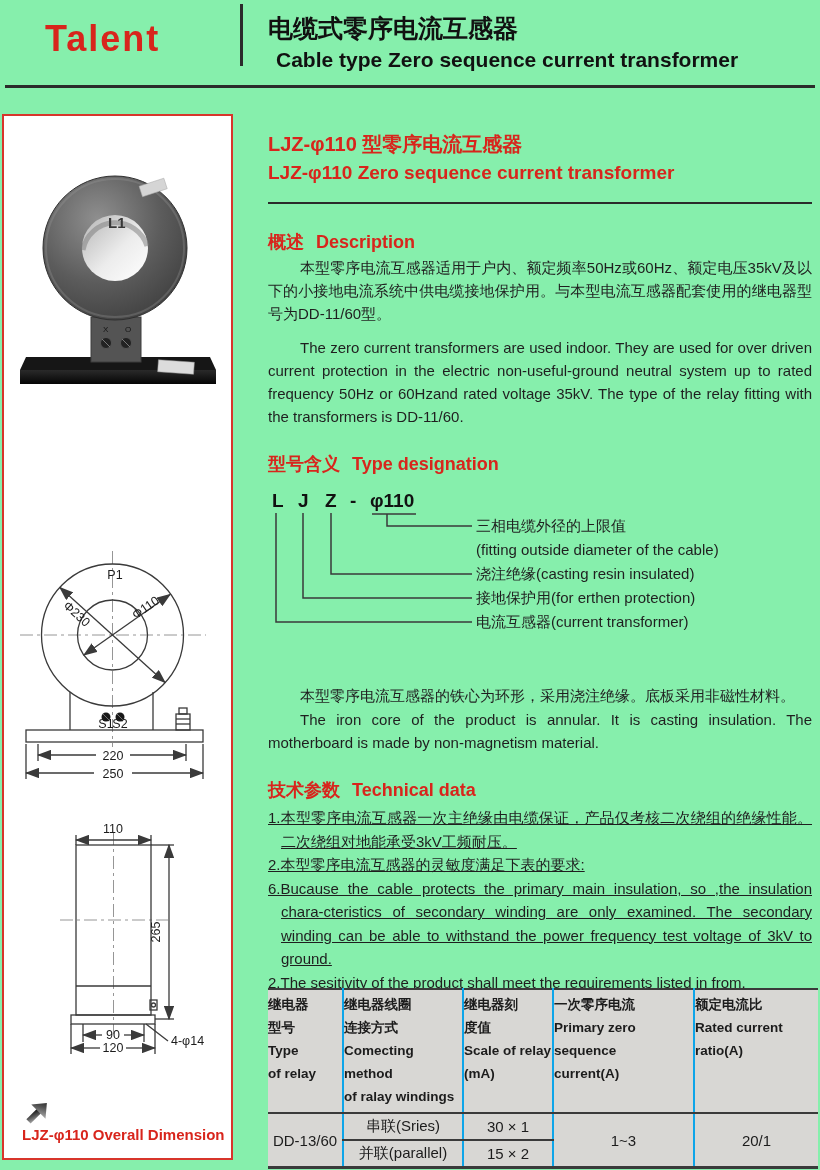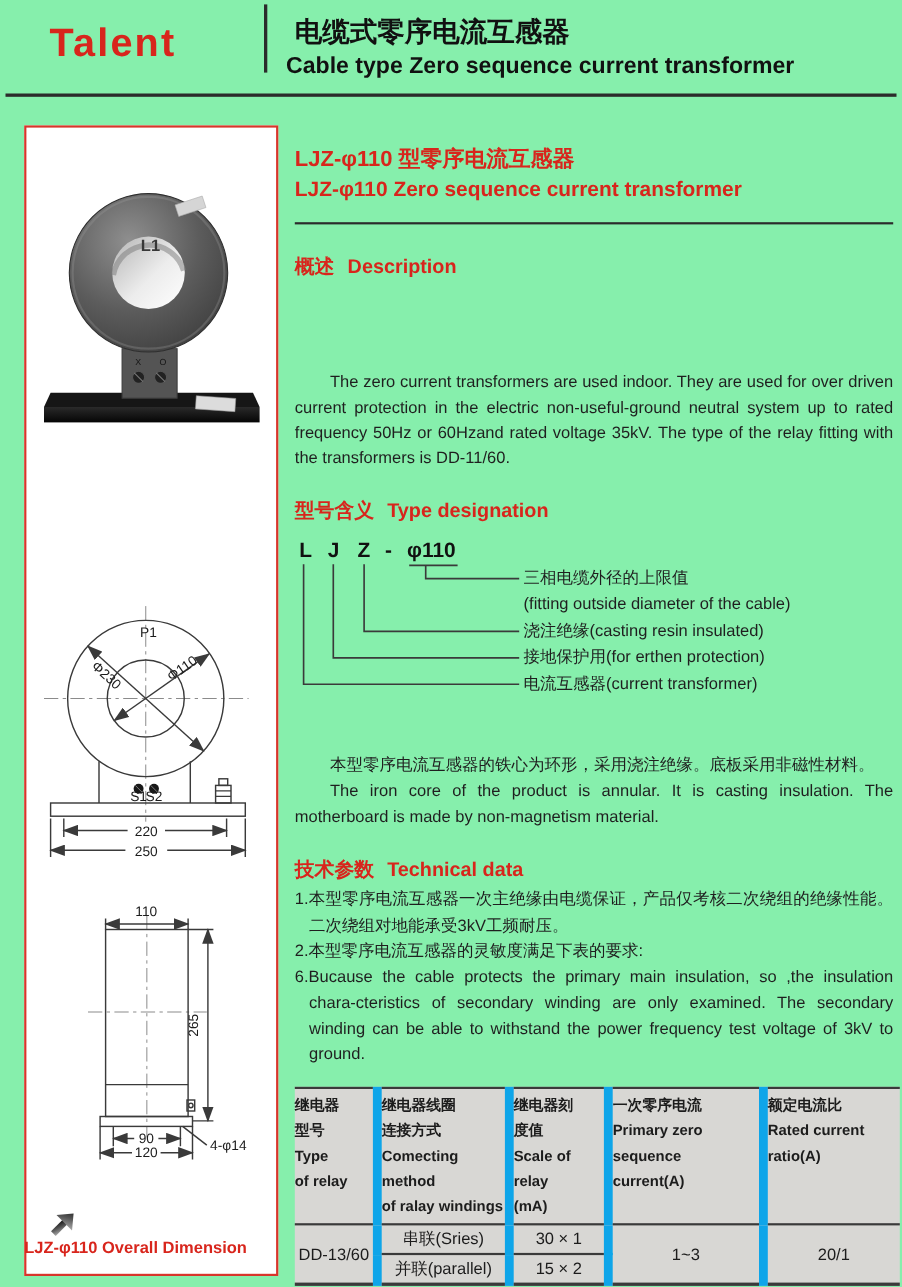--- a/index.html
+++ b/index.html
@@ -3,55 +3,55 @@
 <meta charset="utf-8">
 <style>
   html,body{margin:0;padding:0;background:#e8e8e8;}
   #page{position:relative;width:820px;height:1170px;background:#86efac;overflow:hidden;
         font-family:"Liberation Sans", sans-serif;color:#1f1f1f;}
   
   .logo{position:absolute;left:45px;top:18px;font-size:36px;font-weight:bold;
         color:#d8251c;letter-spacing:2px;}
   .hdr-divider{position:absolute;left:240px;top:4px;width:3px;height:62px;background:#2b2b2b;}
   .hdr-zh{position:absolute;left:268px;top:12px;font-size:25px;font-weight:bold;color:#111;}
-  .hdr-en{position:absolute;left:260px;top:48px;font-size:21px;font-weight:bold;color:#111;}
+  .hdr-en{position:absolute;left:276px;top:48px;font-size:21px;font-weight:bold;color:#111;}
   .hdr-rule{position:absolute;left:5px;top:85px;width:810px;height:3px;background:#2b2b2b;}
   
-  .left-frame{position:absolute;left:22px;top:114px;width:227px;height:1042px;
+  .left-frame{position:absolute;left:2px;top:114px;width:227px;height:1042px;
               border:2px solid #d8352b;background:#fff;}
   .left-frame svg{position:absolute;}
   .caption{position:absolute;left:22px;top:1126px;font-size:15px;font-weight:bold;color:#d8251c;}
   
   .right-col{position:absolute;left:268px;top:0;width:552px;height:1170px;}
   .prod-zh{position:absolute;left:0;top:131px;font-size:20px;font-weight:bold;color:#d8251c;}
   .prod-en{position:absolute;left:0;top:162px;font-size:19px;font-weight:bold;color:#d8251c;}
   .title-rule{position:absolute;left:0;top:202px;width:544px;height:2px;background:#2b2b2b;}
   .sec-head{position:absolute;left:0;font-size:18px;font-weight:bold;color:#d8251c;}
   .sec-head .en{margin-left:12px;}
   .body-text{position:absolute;left:0;width:544px;font-size:15px;line-height:23px;
              text-align:justify;}
   .para-indent{text-indent:32px;}
   .tech-block{position:absolute;left:0;top:806px;width:544px;}
   .tech-item{font-size:15px;line-height:23.5px;text-align:justify;
-             padding-left:13px;text-indent:-13px;}
+             padding-left:13px;text-indent:-13px;text-decoration:underline;}
   
   .td-diagram{position:absolute;left:0;top:490px;width:544px;height:150px;}
   .code-letter{position:absolute;top:0;font-size:19px;font-weight:bold;color:#111;}
   .td-label{position:absolute;left:208px;font-size:15px;line-height:22px;white-space:nowrap;}
   .td-lines{position:absolute;left:0;top:0;pointer-events:none;}
   
   .spec-table{position:absolute;left:0;top:988px;width:550px;border-collapse:collapse;
               table-layout:fixed;background:#d8d7d4;
               border-top:2px solid #3a3a3a;border-bottom:3px solid #3a3a3a;}
   .spec-table th{font-size:13.5px;font-weight:bold;line-height:23px;white-space:pre-line;
                  text-align:left;vertical-align:top;padding:3px 0 4px 0;
                  border-bottom:2px solid #3a3a3a;color:#1c1c1c;}
   .spec-table td{font-size:15px;text-align:center;vertical-align:middle;height:23px;
                  color:#1c1c1c;}
-  .rl{border-left:8px solid #0ea5e9;}
+  .rl{border-left:2px solid #0ea5e9;}
   .bb{border-bottom:2px solid #3a3a3a;}
   
   .draw{stroke:#3a3a3a;stroke-width:1.3;fill:none;}
   .cline{stroke:#8a8a8a;stroke-width:0.9;fill:none;stroke-dasharray:13 4 3 4;}
   .dimtxt{font-size:12.5px;fill:#1c1c1c;font-family:"Liberation Sans",sans-serif;}
 </style>
 </head>
 <body>
 
 <div id="page">
@@ -199,20 +199,21 @@
 
   <div class="right-col">
 
     <div class="prod-zh">LJZ-φ110 型零序电流互感器</div>
     <div class="prod-en">LJZ-φ110  Zero sequence current transformer</div>
     <div class="title-rule"></div>
 
     <div class="sec-head" style="top:230px;">
       <span>概述</span><span class="en">Description</span>
     </div>
+    <div class="body-text para-indent" style="top:256px;">本型零序电流互感器适用于户内、额定频率50Hz或60Hz、额定电压35kV及以下的小接地电流系统中供电缆接地保护用。与本型电流互感器配套使用的继电器型号为DD-11/60型。</div>
     <div class="body-text para-indent" style="top:336px;">The zero current transformers are used indoor. They are used for over driven current protection in the electric non-useful-ground neutral system up to rated frequency 50Hz or 60Hzand rated voltage 35kV. The type of the relay fitting with the transformers is DD-11/60.</div>
 
     <div class="sec-head" style="top:452px;">
       <span>型号含义</span><span class="en">Type designation</span>
     </div>
 
     <div class="td-diagram">
       <svg class="td-lines" width="544" height="150" viewBox="0 0 544 150">
         <g stroke="#3a3a3a" stroke-width="1.5" fill="none">
           <path d="M104,24 H148"></path>
@@ -237,20 +238,21 @@
     <div class="body-text para-indent" style="top:684px;">本型零序电流互感器的铁心为环形，采用浇注绝缘。底板采用非磁性材料。</div>
     <div class="body-text para-indent" style="top:708px;">The iron core of the product is annular. It is casting insulation. The motherboard is made by non-magnetism material.</div>
 
     <div class="sec-head" style="top:778px;">
       <span>技术参数</span><span class="en">Technical data</span>
     </div>
     <div class="tech-block">
       <div class="tech-item">1.本型零序电流互感器一次主绝缘由电缆保证，产品仅考核二次绕组的绝缘性能。二次绕组对地能承受3kV工频耐压。</div>
       <div class="tech-item">2.本型零序电流互感器的灵敏度满足下表的要求:</div>
       <div class="tech-item">6.Bucause the cable protects the primary main insulation, so ,the insulation chara-cteristics of secondary winding are only examined. The secondary winding can be able to withstand the power frequency test voltage of 3kV to ground.</div>
+      <div class="tech-item">2.The sesitivity of the product shall meet the requirements listed in from.</div>
     </div>
 
     <table class="spec-table">
       <colgroup>
         <col style="width:75px">
           <col style="width:120px">
           <col style="width:90px">
           <col style="width:141px">
           <col style="width:124px">
       </colgroup>

